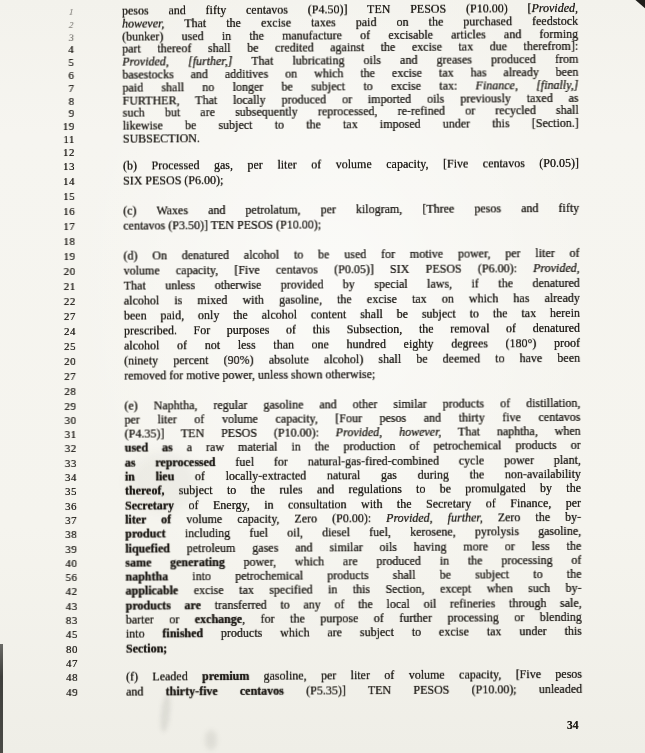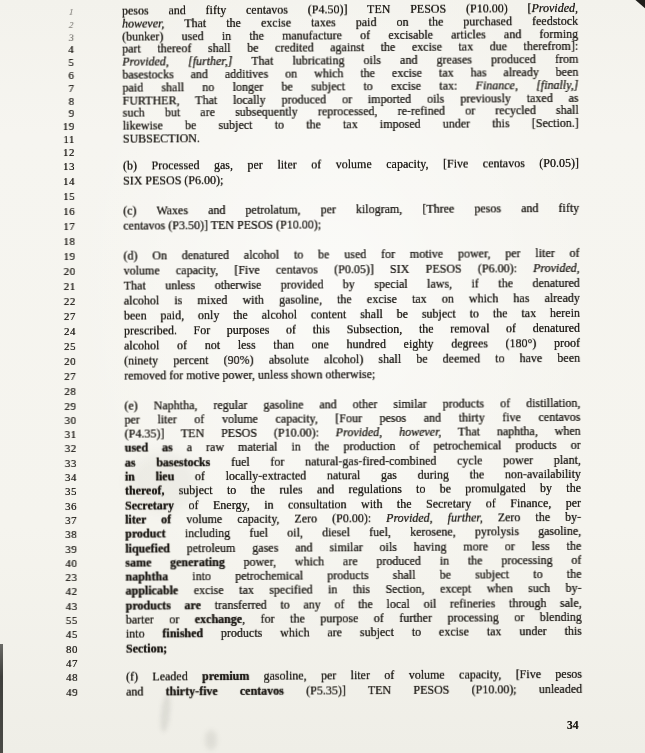--- a/index.html
+++ b/index.html
@@ -237,21 +237,21 @@
         <div class="row">
           <span class="num">31</span>
           <span class="txt"><span>(P4.35)] TEN PESOS (P10.00): </span><span class="i">Provided, however,</span><span> That naphtha, when</span></span>
         </div>
         <div class="row">
           <span class="num">32</span>
           <span class="txt"><span class="b">used as</span><span> a raw material in the production of petrochemical products or</span></span>
         </div>
         <div class="row">
           <span class="num">33</span>
-          <span class="txt"><span class="b">as basestocks</span><span> fuel for natural-gas-fired-combined cycle power plant,</span></span>
+          <span class="txt"><span class="b">as reprocessed</span><span> fuel for natural-gas-fired-combined cycle power plant,</span></span>
         </div>
         <div class="row">
           <span class="num">34</span>
           <span class="txt"><span class="b">in lieu</span><span> of locally-extracted natural gas during the non-availability</span></span>
         </div>
         <div class="row">
           <span class="num">35</span>
           <span class="txt"><span class="b">thereof,</span><span> subject to the rules and regulations to be promulgated by the</span></span>
         </div>
         <div class="row">
@@ -268,33 +268,33 @@
         </div>
         <div class="row">
           <span class="num">39</span>
           <span class="txt"><span class="b">liquefied</span><span> petroleum gases and similar oils having more or less the</span></span>
         </div>
         <div class="row">
           <span class="num">40</span>
           <span class="txt"><span class="b">same generating</span><span> power, which are produced in the processing of</span></span>
         </div>
         <div class="row">
-          <span class="num">23</span>
+          <span class="num">56</span>
           <span class="txt"><span class="b">naphtha</span><span> into petrochemical products shall be subject to the</span></span>
         </div>
         <div class="row">
           <span class="num">42</span>
           <span class="txt"><span class="b">applicable</span><span> excise tax specified in this Section, except when such by-</span></span>
         </div>
         <div class="row">
           <span class="num">43</span>
           <span class="txt"><span class="b">products are</span><span> transferred to any of the local oil refineries through sale,</span></span>
         </div>
         <div class="row">
-          <span class="num">55</span>
+          <span class="num">83</span>
           <span class="txt"><span>barter or </span><span class="b">exchange</span><span>, for the purpose of further processing or blending</span></span>
         </div>
         <div class="row">
           <span class="num">45</span>
           <span class="txt"><span>into </span><span class="b">finished</span><span> products which are subject to excise tax under this</span></span>
         </div>
         <div class="row">
           <span class="num">80</span>
           <span class="txt left"><span class="b">Section;</span></span>
         </div>

